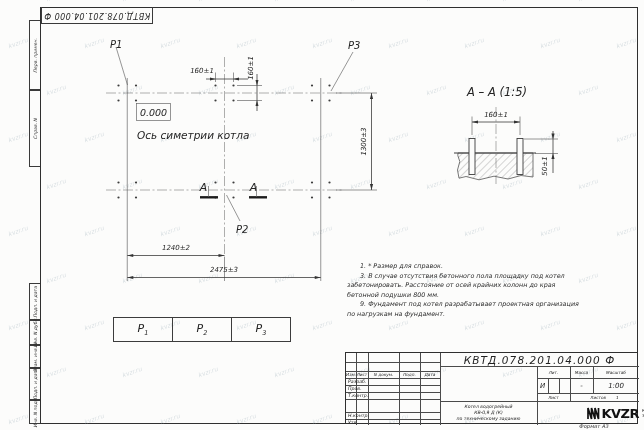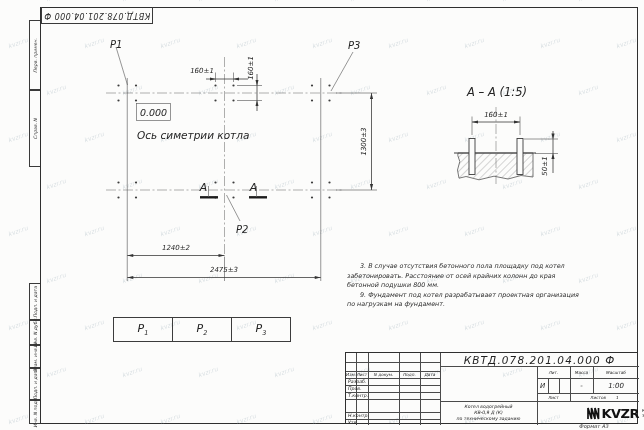--- a/index.html
+++ b/index.html
@@ -282,20 +282,21 @@
 
     <line class="thin" x1="524" y1="139" x2="558" y2="139"></line>
     <line class="thin" x1="535" y1="153.5" x2="558" y2="153.5"></line>
     <line class="dim" x1="553" y1="131" x2="553" y2="173"></line>
     <path class="arr" d="M553 139 L551.4 133.5 L554.6 133.5 Z"></path>
     <path class="arr" d="M553 153.5 L551.4 159 L554.6 159 Z"></path>
     <text x="546.5" y="166" font-size="7" text-anchor="middle" transform="rotate(-90 546.5 166)">50±1</text>
   </svg>
 
   <div class="notes">
+    <p class="note">1. * Размер для справок.</p>
     <p class="note">3. В случае отсутствия бетонного пола площадку под котел забетонировать. Расстояние от осей крайних колонн до края бетонной подушки 800 мм.</p>
     <p class="note">9. Фундамент под котел разрабатывает проектная организация по нагрузкам на фундамент.</p>
   </div>
 
   <table class="ltable">
     <tbody>
         <tr>
       <td class="hd"><span>P</span><sub>1</sub></td>
       <td class="hd"><span>P</span><sub>2</sub></td>
       <td class="hd"><span>P</span><sub>3</sub></td>

